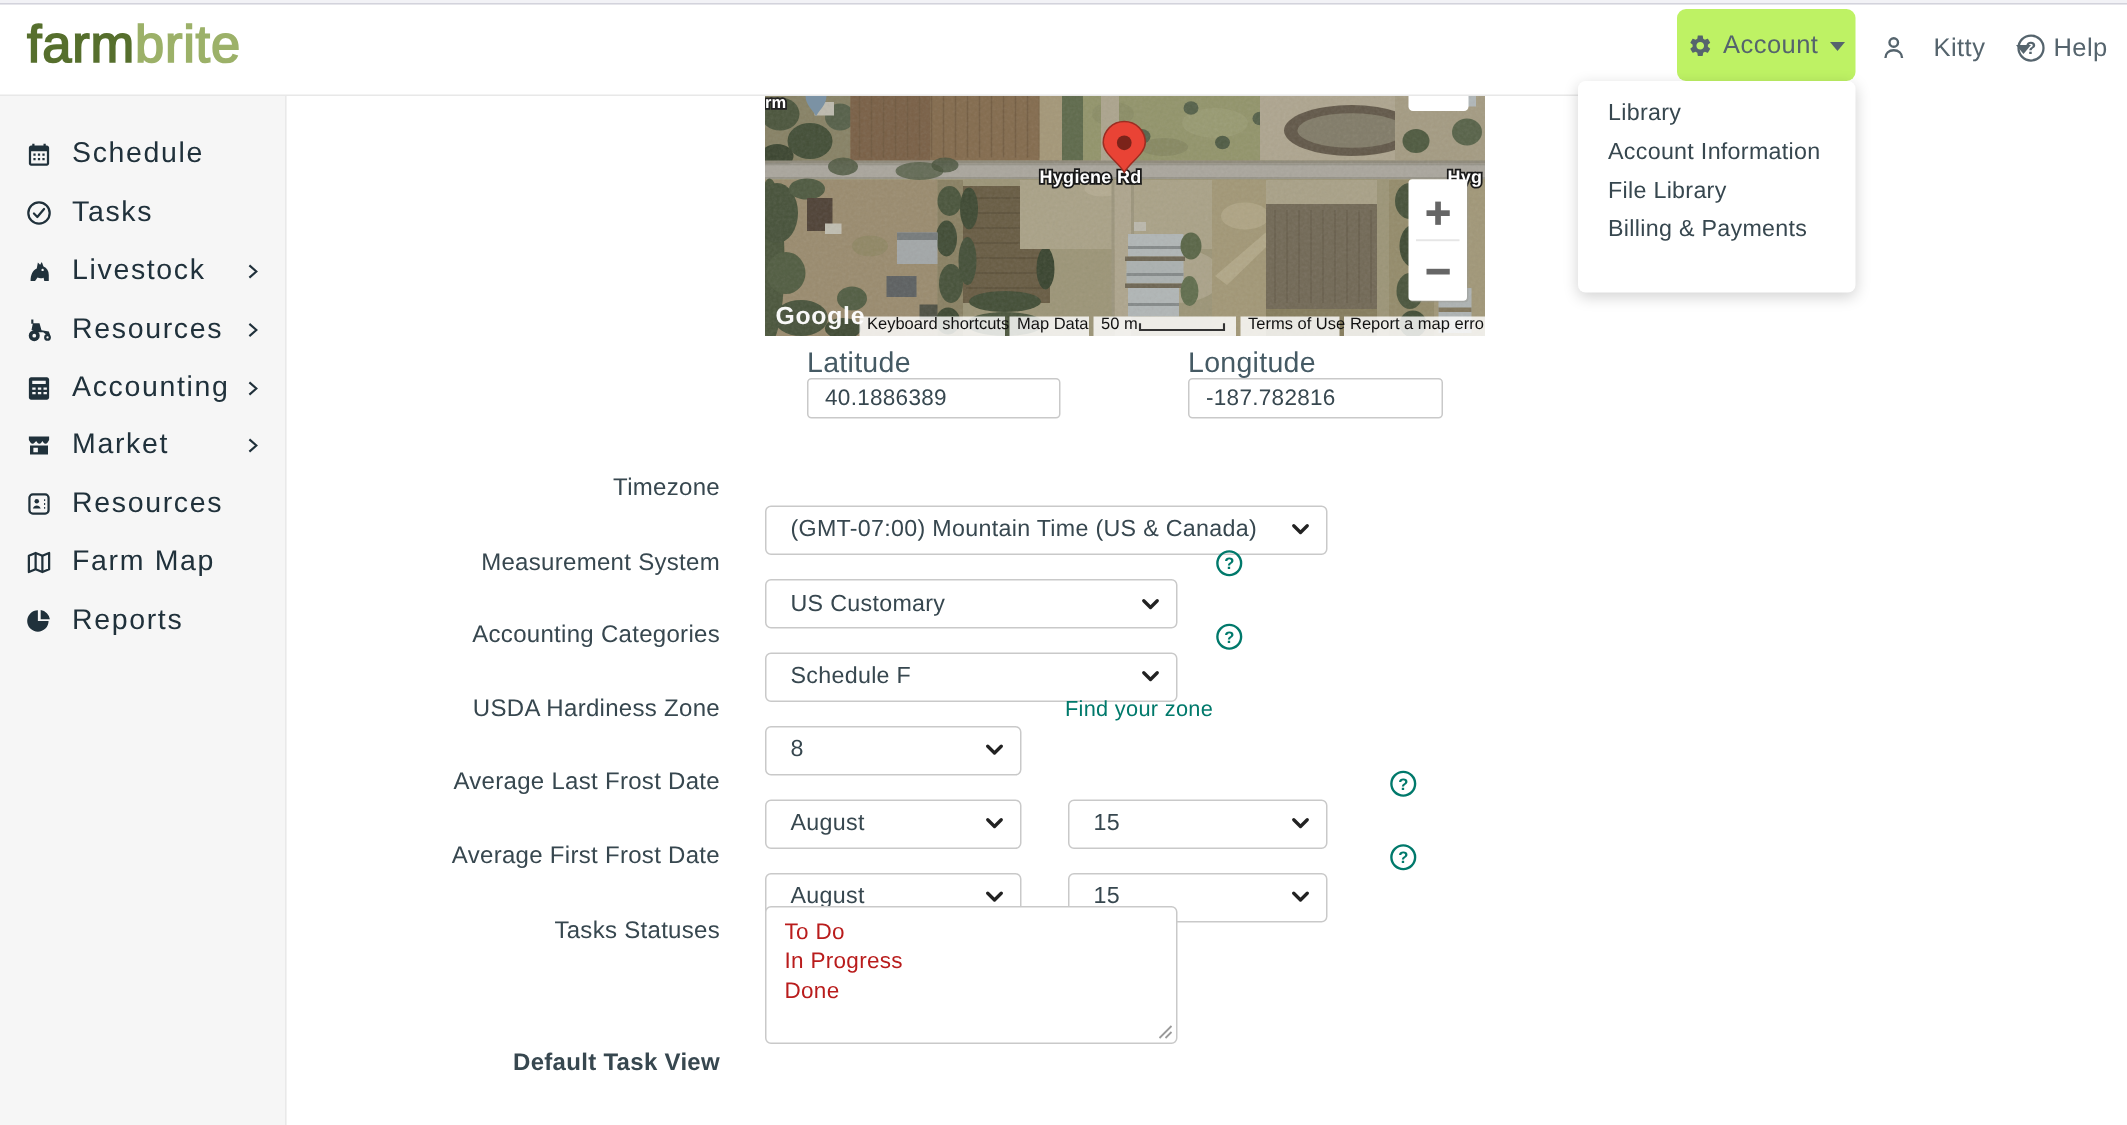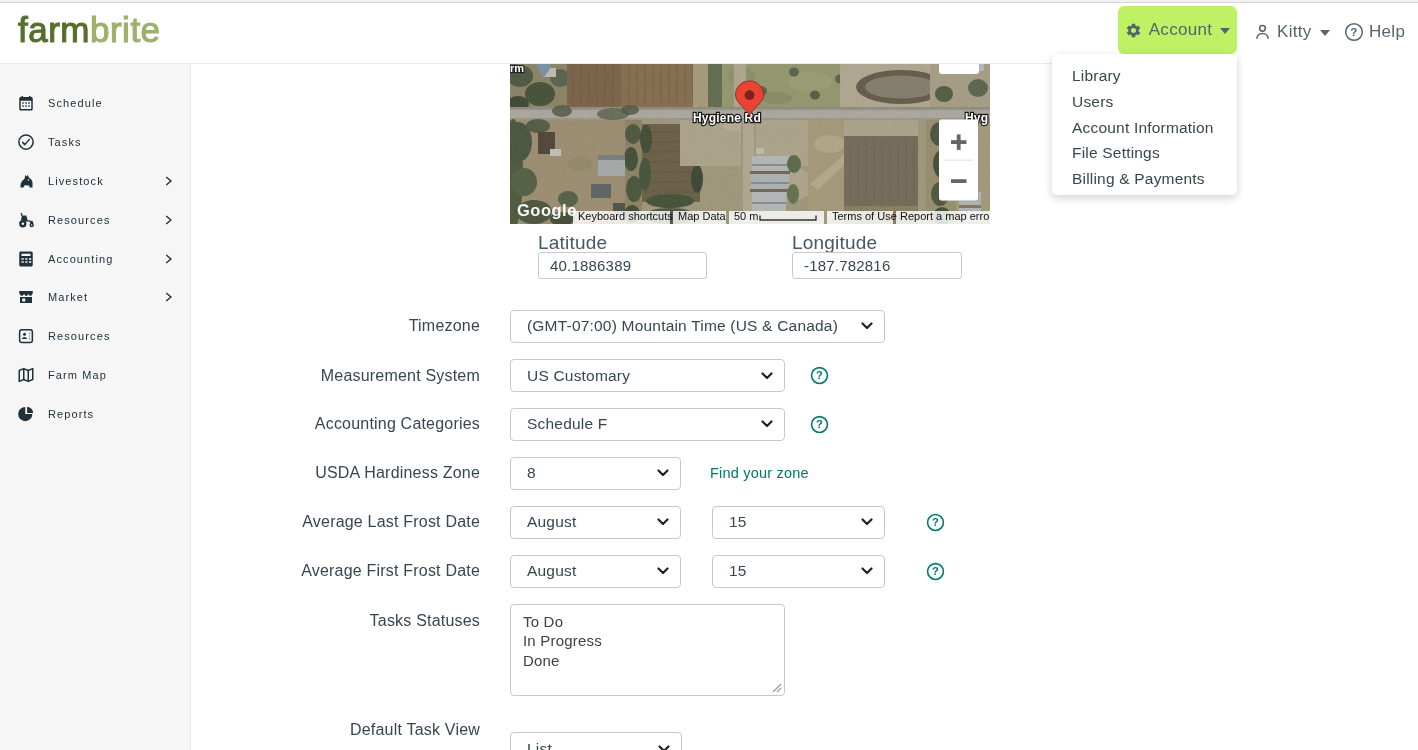--- a/index.html
+++ b/index.html
@@ -12,47 +12,47 @@
 #acctbtn{position:absolute;left:1118px;top:6px;width:119px;height:48px;background:#bef264;border-radius:6px;display:flex;align-items:center;justify-content:center;color:#55646d;font-size:17px;letter-spacing:0.3px;z-index:6;}
 .navitem{position:absolute;display:flex;align-items:center;color:#55646d;font-size:17px;letter-spacing:0.3px;}
 .caret{width:0;height:0;border-left:5.5px solid transparent;border-right:5.5px solid transparent;border-top:6.5px solid #55646d;margin-left:8px;margin-top:2px;}
 
 #dropdown{position:absolute;left:1052px;top:54px;width:185px;height:141px;background:#fff;border-radius:5px;box-shadow:0 3px 10px rgba(0,0,0,0.18);z-index:7;padding-top:9px;box-sizing:border-box;}
 #dropdown div{height:25.8px;line-height:25.8px;padding-left:20px;color:#37474f;font-size:15.5px;letter-spacing:0.2px;}
 
 #sidebar{position:absolute;left:0;top:64px;width:190px;height:686px;background:#f6f6f6;border-right:1px solid #e9e9e9;padding-top:20px;box-sizing:content-box;}
 .mi{height:38.8px;display:flex;align-items:center;position:relative;}
 .mi svg{position:absolute;left:17px;}
-.mi span{position:absolute;left:48px;font-size:11px;letter-spacing:1.1px;color:#20313b;}
+.mi span{position:absolute;left:48px;font-size:19px;letter-spacing:1.1px;color:#20313b;}
 .mi .chev{position:absolute;left:161px;}
 
 .flabel{position:absolute;right:938px;text-align:right;font-size:16px;color:#37474f;letter-spacing:0.2px;white-space:nowrap;}
-.sel{position:absolute;border:1px solid #c9c9c9;border-radius:4px;background:#fff;box-sizing:border-box;font-size:15.5px;color:#37474f;letter-spacing:0.2px;display:flex;align-items:center;padding-left:16px;height:33px;}
+.sel{position:absolute;border:1px solid #c9c9c9;border-radius:4px;background:#fff;box-sizing:border-box;font-size:15.5px;color:#37474f;letter-spacing:0.2px;display:flex;align-items:center;padding-left:16px;height:33px;margin-top:27px;}
 .sel .chv{position:absolute;right:11px;top:50%;margin-top:-4px;}
 .inp{position:absolute;border:1px solid #c9c9c9;border-radius:3px;background:#fff;box-sizing:border-box;font-size:15px;color:#37474f;letter-spacing:0.2px;display:flex;align-items:center;padding-left:11px;height:27px;}
 .inlabel{position:absolute;font-size:19px;color:#455a64;letter-spacing:0.2px;}
 .qicon{position:absolute;width:19px;height:19px;}
 .teal{color:#00796b;}
-#textarea{position:absolute;left:510px;top:604px;width:275px;height:92px;border:1px solid #c9c9c9;border-radius:4px;background:#fff;box-sizing:border-box;font-size:15px;color:#404040;letter-spacing:0.2px;padding:7px 0 0 12px;line-height:19.4px;}
+#textarea{position:absolute;left:510px;top:604px;width:275px;height:92px;border:1px solid #c9c9c9;border-radius:4px;background:#fff;box-sizing:border-box;font-size:15px;color:#b91c1c;letter-spacing:0.2px;padding:7px 0 0 12px;line-height:19.4px;}
 
 #map{position:absolute;left:510px;top:64px;width:480px;height:160px;overflow:hidden;}
 </style>
 </head>
 <body>
 <div style="position:absolute;top:0;left:0;width:1418px;height:2px;background:#f2f2f6;border-bottom:1px solid #d3d3dc;z-index:9"></div>
 <div id="navbar">
   <div id="logo"><span class="f">farm</span><span class="b">brite</span></div>
   <div id="acctbtn">
     <svg width="17" height="17" viewBox="0 0 24 24" fill="#55646d" style="margin-right:7px">
         <path d="M19.14 12.94c.04-.3.06-.61.06-.94 0-.32-.02-.64-.07-.94l2.03-1.58c.18-.14.23-.41.12-.61l-1.92-3.32c-.12-.22-.37-.29-.59-.22l-2.39.96c-.5-.38-1.03-.7-1.62-.94l-.36-2.54c-.04-.24-.24-.41-.48-.41h-3.84c-.24 0-.43.17-.47.41l-.36 2.54c-.59.24-1.13.57-1.62.94l-2.39-.96c-.22-.08-.47 0-.59.22L2.74 8.87c-.12.21-.08.47.12.61l2.03 1.58c-.05.3-.09.63-.09.94s.02.64.07.94l-2.03 1.58c-.18.14-.23.41-.12.61l1.92 3.32c.12.22.37.29.59.22l2.39-.96c.5.38 1.03.7 1.62.94l.36 2.54c.05.24.24.41.48.41h3.84c.24 0 .44-.17.47-.41l.36-2.54c.59-.24 1.13-.56 1.62-.94l2.39.96c.22.08.47 0 .59-.22l1.92-3.32c.12-.22.07-.47-.12-.61l-2.01-1.58zM12 15.6c-1.98 0-3.6-1.62-3.6-3.6s1.62-3.6 3.6-3.6 3.6 1.62 3.6 3.6-1.62 3.6-3.6 3.6z"></path>
       </svg>
     <span>Account</span>
       <span class="caret"></span>
   </div>
-  <div class="navitem" style="left:1253px;top:0;height:63px;">
+  <div class="navitem" style="left:1253px;top:0;height:63px;gap:12px;">
     <svg width="19" height="19" viewBox="0 0 24 24" fill="none" stroke="#55646d" stroke-width="2" style="margin-right:5px">
         <circle cx="12" cy="8" r="3.6"></circle>
         <path d="M5 21c0-4 3-6.5 7-6.5s7 2.5 7 6.5"></path>
       </svg>
     <span>Kitty</span>
       <span class="caret"></span>
   </div>
   <div class="navitem" style="left:1344px;top:0;height:63px;">
     <svg width="20" height="20" viewBox="0 0 24 24" style="margin-right:5px">
         <circle cx="12" cy="12" r="10" fill="none" stroke="#55646d" stroke-width="1.8"></circle>
@@ -365,24 +365,23 @@
       <text x="12" y="17" text-anchor="middle" font-size="14" font-weight="bold" fill="#00796b" font-family="Liberation Sans">?</text>
     </svg>
 
   <div class="flabel" style="top:612px;">Tasks Statuses</div>
   <div id="textarea">To Do<br>In Progress<br>Done
     <svg style="position:absolute;right:2px;bottom:2px;" width="10" height="10" viewBox="0 0 10 10">
         <path d="M9 1L1 9M9 5L5 9" stroke="#9a9a9a" stroke-width="1.2"></path>
       </svg>
   </div>
 
-  <div class="flabel" style="top:721px;">Default Task View</div>
+  <div class="flabel" style="top:700px;font-weight:bold;">Default Task View</div>
   <div class="sel" style="left:510px;top:732px;width:172px;">List<svg class="chv" width="12" height="8" viewBox="0 0 12 8">
         <path d="M1.5 1.5l4.5 4.5 4.5-4.5" fill="none" stroke="#222" stroke-width="2.2" stroke-linecap="round" stroke-linejoin="round"></path>
       </svg></div>
 </div>
 <div id="dropdown">
   <div>Library</div>
-  <div>Users</div>
   <div>Account Information</div>
-  <div>File Settings</div>
+  <div>File Library</div>
   <div>Billing &amp; Payments</div>
 </div>
 
 </body></html>

